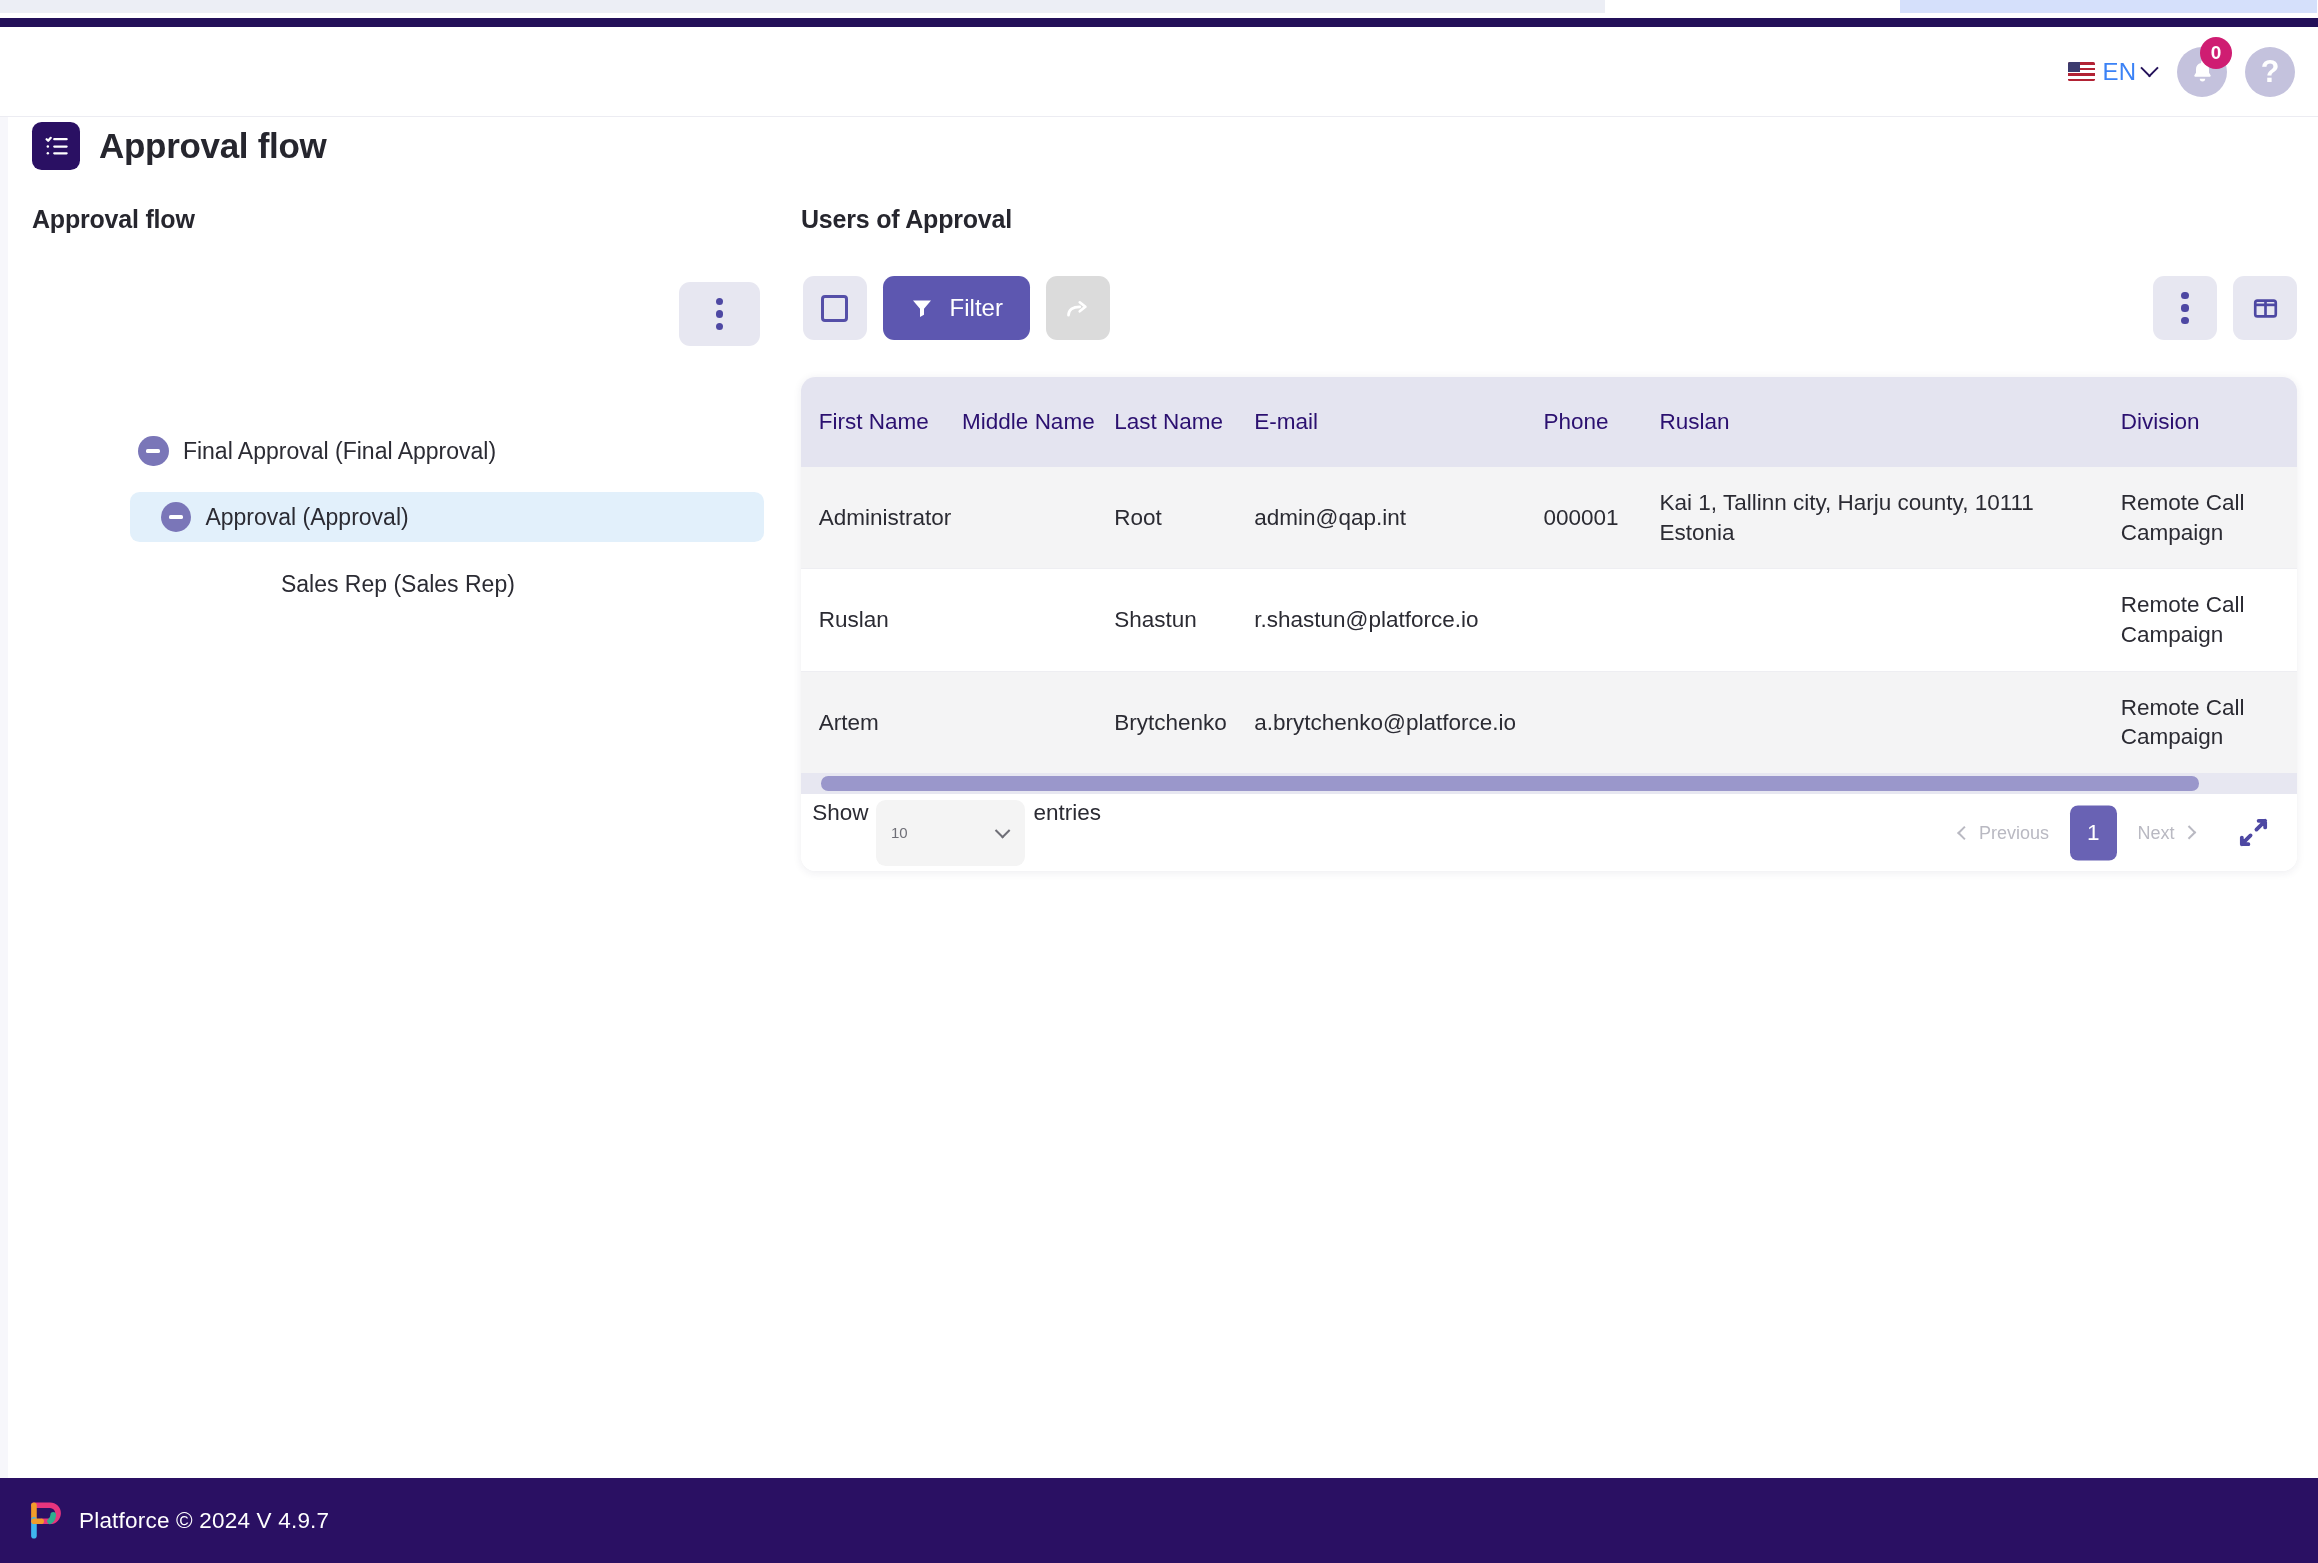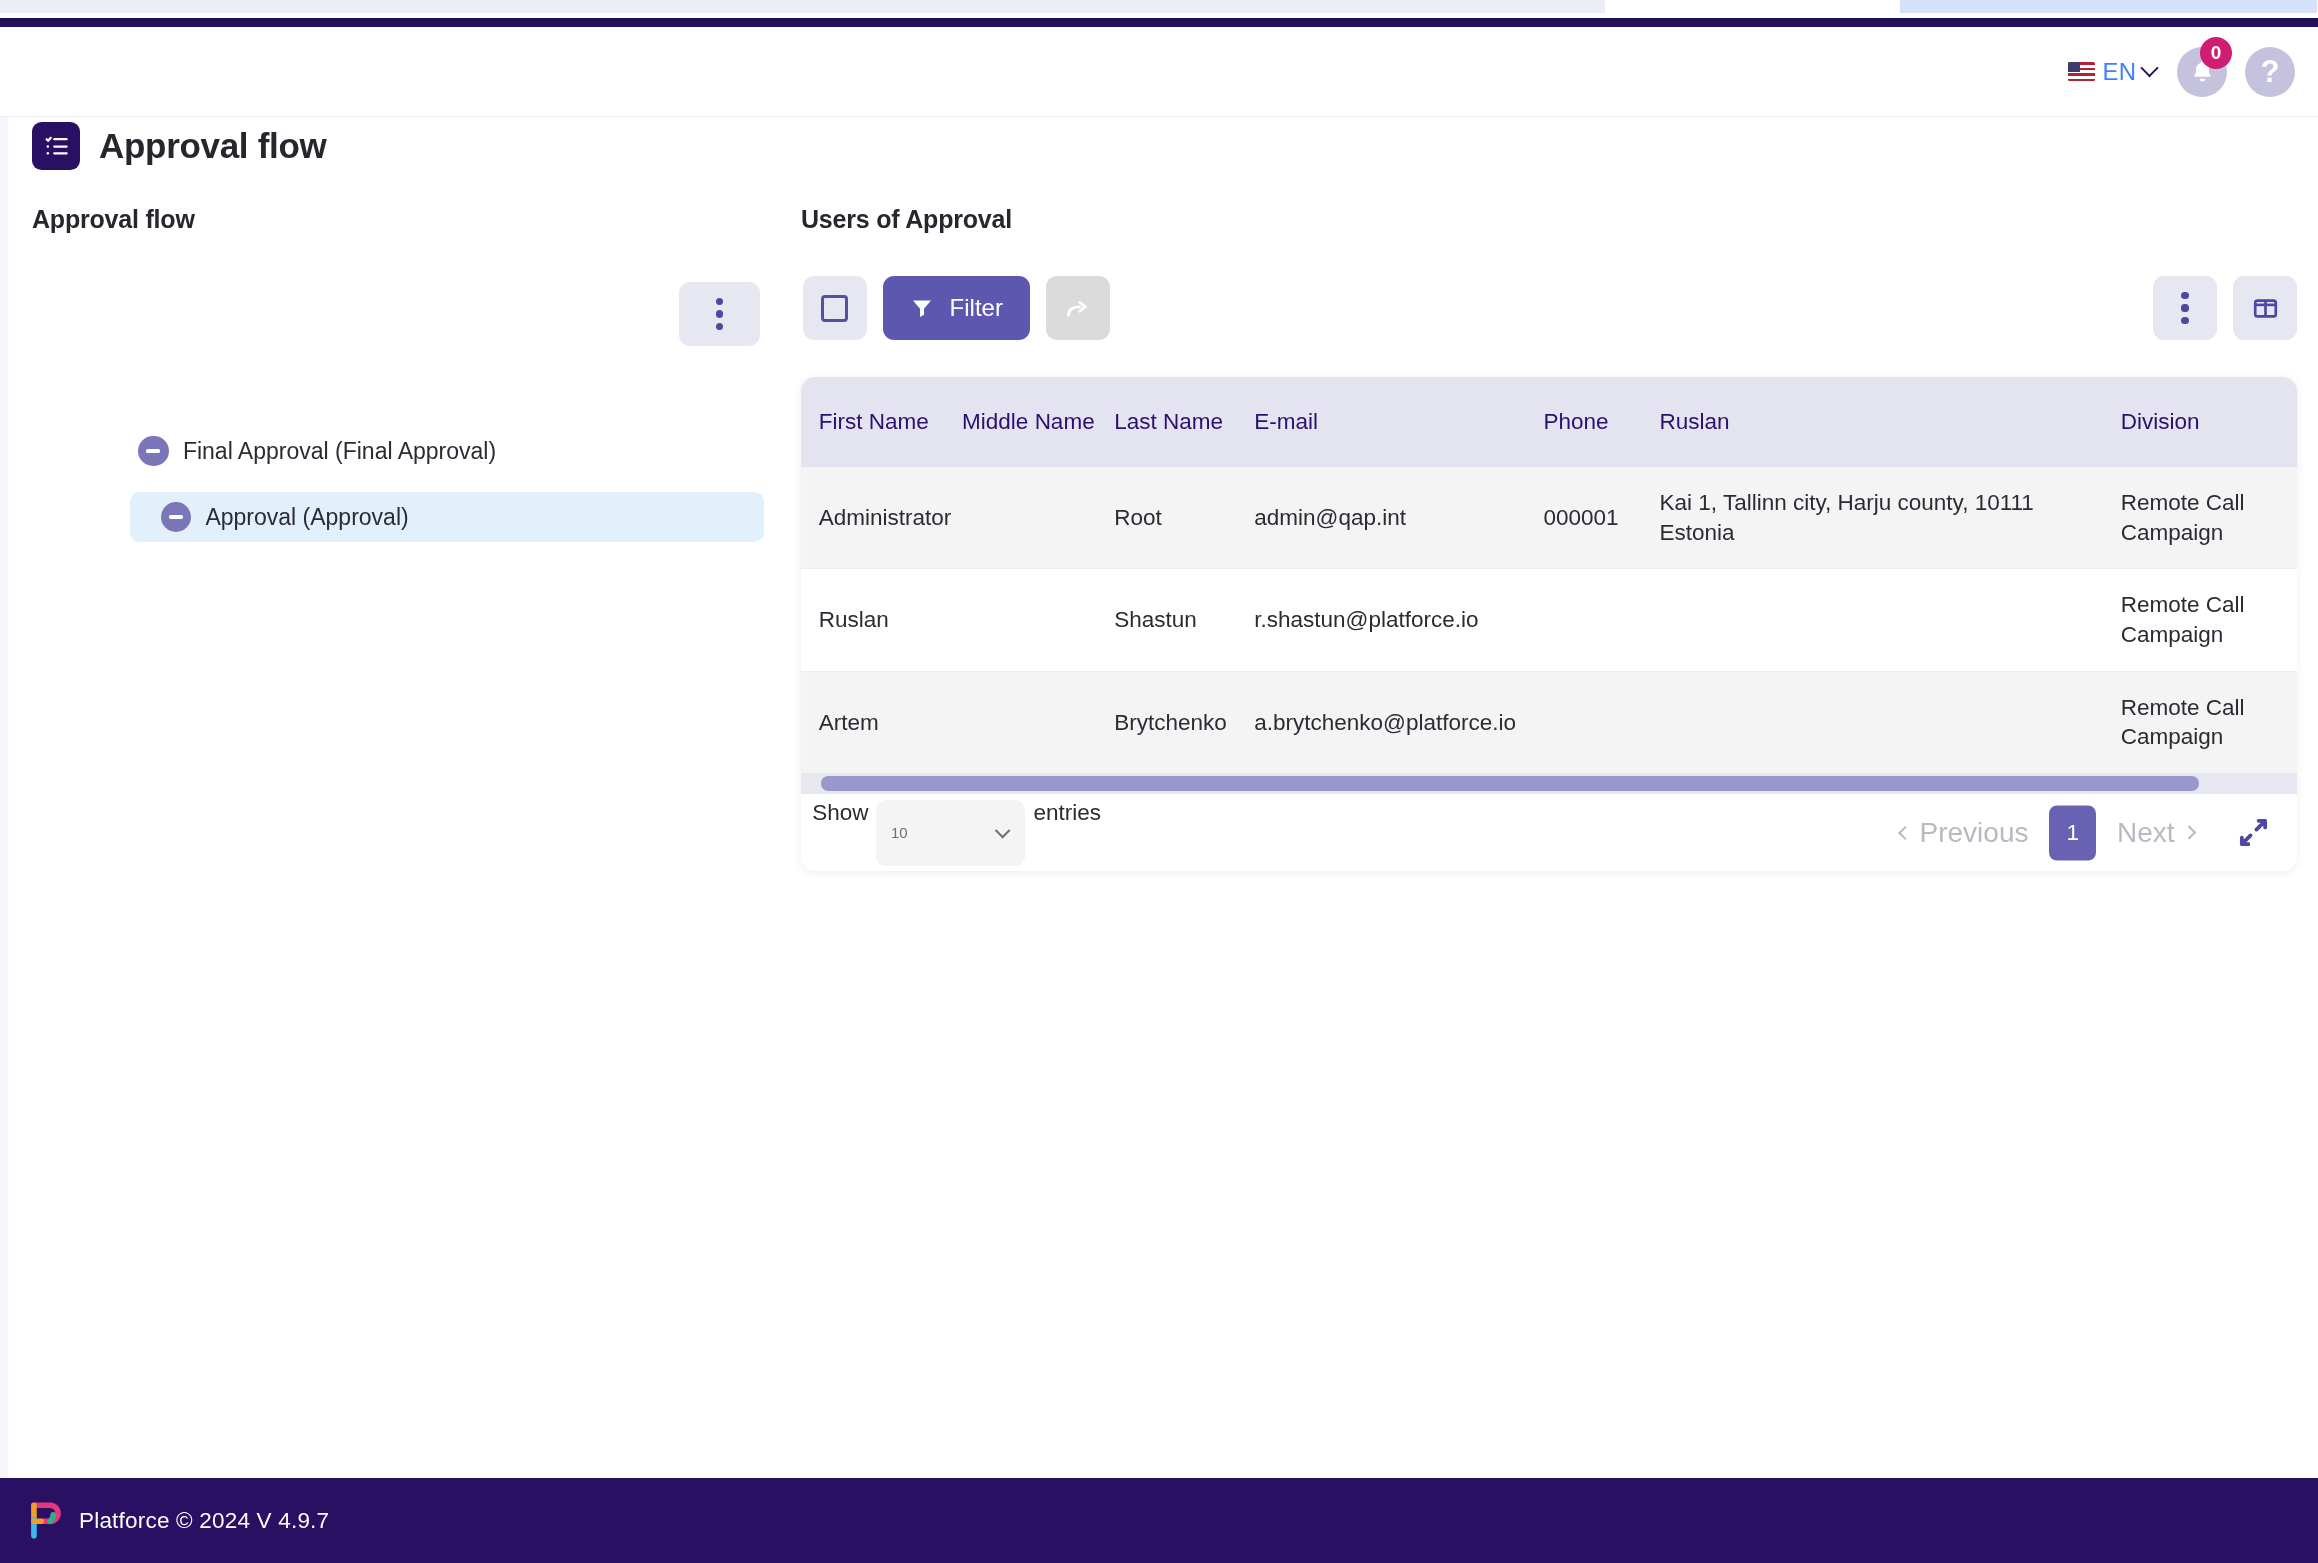--- a/index.html
+++ b/index.html
@@ -407,21 +407,21 @@
   }
   .pager {
     position: absolute;
     right: 88px; top: 50%;
     transform: translateY(-50%);
     display: flex;
     align-items: center;
     gap: 0;
   }
   .pager-link {
-    font-size: 28px;
+    font-size: 18px;
     color: #b9b9c2;
     display: flex;
     align-items: center;
     gap: 9.6px;
     padding: 0 14.4px;
     cursor: pointer;
     white-space: nowrap;
   }
   .pager-arrow {
     width: 10.4px; height: 10.4px;
@@ -554,20 +554,24 @@
       <span class="tree-label">Final Approval (Final Approval)</span>
     </div>
 
     <div class="tree-node lvl3">
       <button class="collapse-toggle">
           <i></i>
         </button>
       <span class="tree-label">Approval (Approval)</span>
     </div>
 
+    <div class="tree-node lvl4">
+      <span class="tree-spacer"></span>
+      <span class="tree-label">Sales Rep (Sales Rep)</span>
+    </div>
 
   </div>
 </div>
 
 <div class="right-panel">
 
   <div class="panel-heading">Users of Approval</div>
 
   <div class="toolbar">
     <div class="toolbar-left">

